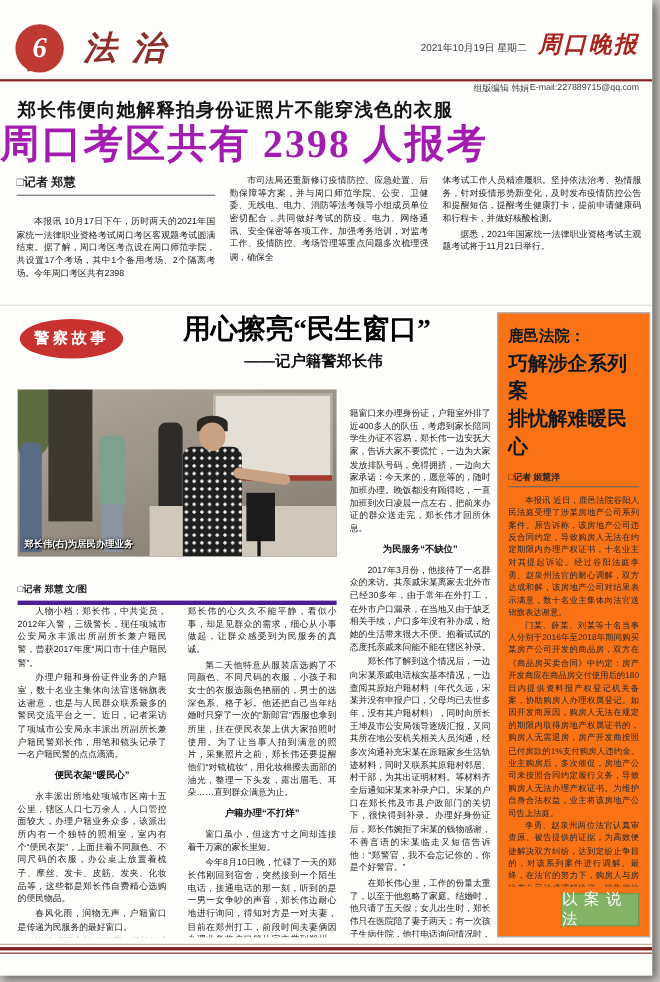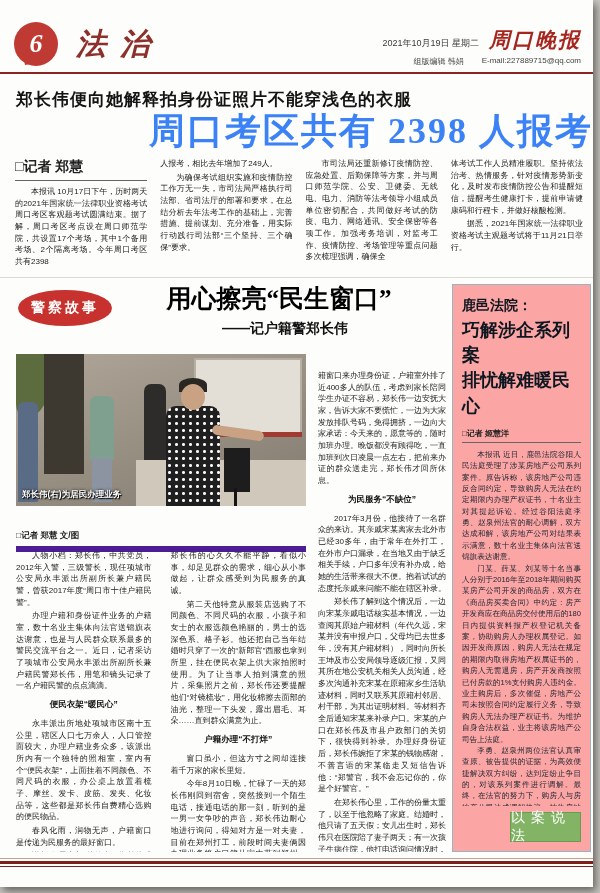--- a/index.html
+++ b/index.html
@@ -14,31 +14,31 @@
        font-family:"Liberation Serif","DejaVu Serif",serif;font-style:italic;font-weight:bold;font-size:26px;}
   .pin::after{content:"";position:absolute;left:2px;bottom:-8px;width:0;height:0;
        border:9px solid transparent;border-top-color:#bf3a32;transform:rotate(35deg);}
   .section-title{position:absolute;left:76px;top:24px;font-family:"Liberation Serif","DejaVu Serif",serif;
        font-style:italic;font-weight:bold;font-size:30px;color:#8d2f2a;letter-spacing:14px;}
   .mast-right{position:absolute;right:12px;top:26px;text-align:right;}
   .mast-row1{display:flex;align-items:flex-end;justify-content:flex-end;gap:10px;}
   .date-line{font-size:9px;color:#3a3a3a;padding-bottom:4px;text-align:right;}
   .paper-name{font-family:"Liberation Serif","DejaVu Serif",serif;font-style:italic;font-weight:bold;
        font-size:21px;color:#a5261f;letter-spacing:2px;}
-  .mast-row2{display:flex;justify-content:flex-end;gap:18px;font-size:8px;color:#444;margin-top:2px;}
+  .mast-row2{display:flex;justify-content:flex-end;gap:1px;font-size:8px;color:#444;margin-top:21px;}
   .rule-top{position:absolute;left:0;right:0;top:72px;height:2px;background:#8d2424;}
 
   
   .kicker{position:absolute;left:16px;top:88px;font-size:17px;font-weight:bold;color:#141414;letter-spacing:1px;}
-  .headline{position:absolute;left:0;right:0;top:107px;text-align:right;
-       font-family:"Liberation Serif","DejaVu Serif",serif;font-size:36px;font-weight:bold;color:#3b82f6;letter-spacing:2px;}
+  .headline{position:absolute;left:0;right:0;top:107px;text-align:left;
+       font-family:"Liberation Serif","DejaVu Serif",serif;font-size:36px;font-weight:bold;color:#a21caf;letter-spacing:2px;}
   .lead-cols{position:absolute;left:15px;right:10px;top:158px;height:116px;display:flex;gap:13px;}
   .ncol{flex:1;overflow:hidden;}
-  .byline{font-size:14px;font-weight:bold;color:#222;border-bottom:1px solid #666;
-       padding-bottom:4px;margin-bottom:5px;}
+  .byline{font-size:11px;font-weight:bold;color:#222;border-bottom:1px solid #666;
+       padding-bottom:4px;margin-bottom:18px;}
   p.body{font-size:8px;line-height:1.46;text-align:justify;color:#1c1c1c;margin:0 0 2px;text-indent:2em;}
   p.noindent{text-indent:0;}
   .sect-divider{position:absolute;left:0;right:0;top:277px;height:1px;background:#ddd9d3;}
 
   
   .police{position:absolute;left:12px;top:282px;width:436px;height:570px;}
   .badge-oval{position:absolute;left:6px;top:8px;width:94px;height:36px;background:#c8322e;border-radius:50%;
        color:#fff;font-size:14px;font-weight:bold;display:flex;align-items:center;justify-content:center;letter-spacing:3px;}
   .story-title{position:absolute;left:104px;right:6px;top:0;text-align:center;font-size:25px;font-weight:bold;color:#000;
        font-family:"Liberation Serif","DejaVu Serif",serif;}
@@ -58,28 +58,28 @@
   .ph-woman-head{position:absolute;left:165px;top:30px;width:24px;height:26px;background:#c9a284;border-radius:50%;}
   .ph-woman-hair{position:absolute;left:163px;top:24px;width:28px;height:14px;background:#2a2622;border-radius:50% 50% 0 0;}
   .ph-arm{position:absolute;left:196px;top:74px;width:52px;height:10px;background:#c9a284;transform:rotate(8deg);border-radius:5px;}
   .ph-counter{position:absolute;right:0;bottom:0;width:170px;height:46px;background:#cfc8bb;}
   .ph-camera{position:absolute;left:208px;bottom:14px;width:26px;height:44px;background:#1d1d1d;}
   .ph-tripod{position:absolute;left:218px;bottom:0;width:3px;height:18px;background:#141414;}
   .photo-caption{position:absolute;left:6px;bottom:5px;color:#fff;font-size:8.5px;font-weight:bold;
        text-shadow:0 0 3px #000,1px 1px 1px #000;}
   .story-col3{position:absolute;left:306px;top:88px;width:128px;height:482px;overflow:hidden;}
   .story-byline{position:absolute;left:4px;top:248px;width:290px;font-size:8.5px;font-weight:bold;color:#222;
-       border-bottom:6px solid #4c1d95;padding-bottom:4px;}
+       border-bottom:4px solid #4c1d95;padding-bottom:4px;}
   .story-cols{position:absolute;left:4px;top:268px;width:290px;height:302px;display:flex;gap:19px;}
   .story-cols .ncol{height:302px;}
   .subhead{font-size:8.5px;font-weight:bold;text-align:center;margin:7px 0;color:#111;}
 
   
   .sidebar{position:absolute;left:452px;top:284px;width:139px;height:568px;border:1px solid #9db3c0;
-       background:#fca5a5;box-sizing:border-box;padding:12px 9px 9px;display:flex;flex-direction:column;}
+       background:#f97316;box-sizing:border-box;padding:12px 9px 9px;display:flex;flex-direction:column;}
   .sb-court{font-size:14px;font-weight:bold;color:#0d1720;margin-bottom:3px;}
   .sb-title{font-size:18px;font-weight:bold;line-height:1.4;color:#0d1720;}
   .sb-byline{font-size:8px;font-weight:bold;color:#222;border-bottom:1px solid #666;padding-bottom:3px;margin:9px 0 6px;}
   .sb-body{flex:1;overflow:hidden;}
   .sb-body p{font-size:7.6px;line-height:1.5;text-align:justify;text-indent:2em;margin:0;color:#1b2430;}
   .sb-button{margin-top:6px;height:28px;background:#83b465;border:1px solid #6a9b50;color:#fff;
        font-size:14px;letter-spacing:6px;display:flex;align-items:center;justify-content:center;flex:none;margin-left:48px;}
 
   
   .rule-b1{position:absolute;left:0;right:0;top:858px;height:1px;background:#c9a08f;}
@@ -106,24 +106,20 @@
     </div>
   </div>
   <div class="rule-top"></div>
 
   <div class="kicker">郑长伟便向她解释拍身份证照片不能穿浅色的衣服</div>
   <div class="headline">周口考区共有 2398 人报考</div>
   <div class="lead-cols">
     <div class="ncol">
       <div class="byline">□记者 郑慧</div>
       <p class="body">本报讯 10月17日下午，历时两天的2021年国家统一法律职业资格考试周口考区客观题考试圆满结束。据了解，周口考区考点设在周口师范学院，共设置17个考场，其中1个备用考场、2个隔离考场。今年周口考区共有2398</p>
-    </div>
-    <div class="ncol">
-      <p class="body noindent">人报考，相比去年增加了249人。</p>
-      <p class="body">为确保考试组织实施和疫情防控工作万无一失，市司法局严格执行司法部、省司法厅的部署和要求，在总结分析去年法考工作的基础上，完善措施、提前谋划、充分准备，用实际行动践行司法部“三个坚持、三个确保”要求。</p>
     </div>
     <div class="ncol">
       <p class="body">市司法局还重新修订疫情防控、应急处置、后勤保障等方案，并与周口师范学院、公安、卫健委、无线电、电力、消防等法考领导小组成员单位密切配合，共同做好考试的防疫、电力、网络通讯、安全保密等各项工作。加强考务培训，对监考工作、疫情防控、考场管理等重点问题多次梳理强调，确保全</p>
     </div>
     <div class="ncol">
       <p class="body noindent">体考试工作人员精准履职。坚持依法治考、热情服务，针对疫情形势新变化，及时发布疫情防控公告和提醒短信，提醒考生健康打卡，提前申请健康码和行程卡，并做好核酸检测。</p>
       <p class="body">据悉，2021年国家统一法律职业资格考试主观题考试将于11月21日举行。</p>
     </div>
   </div>
 

